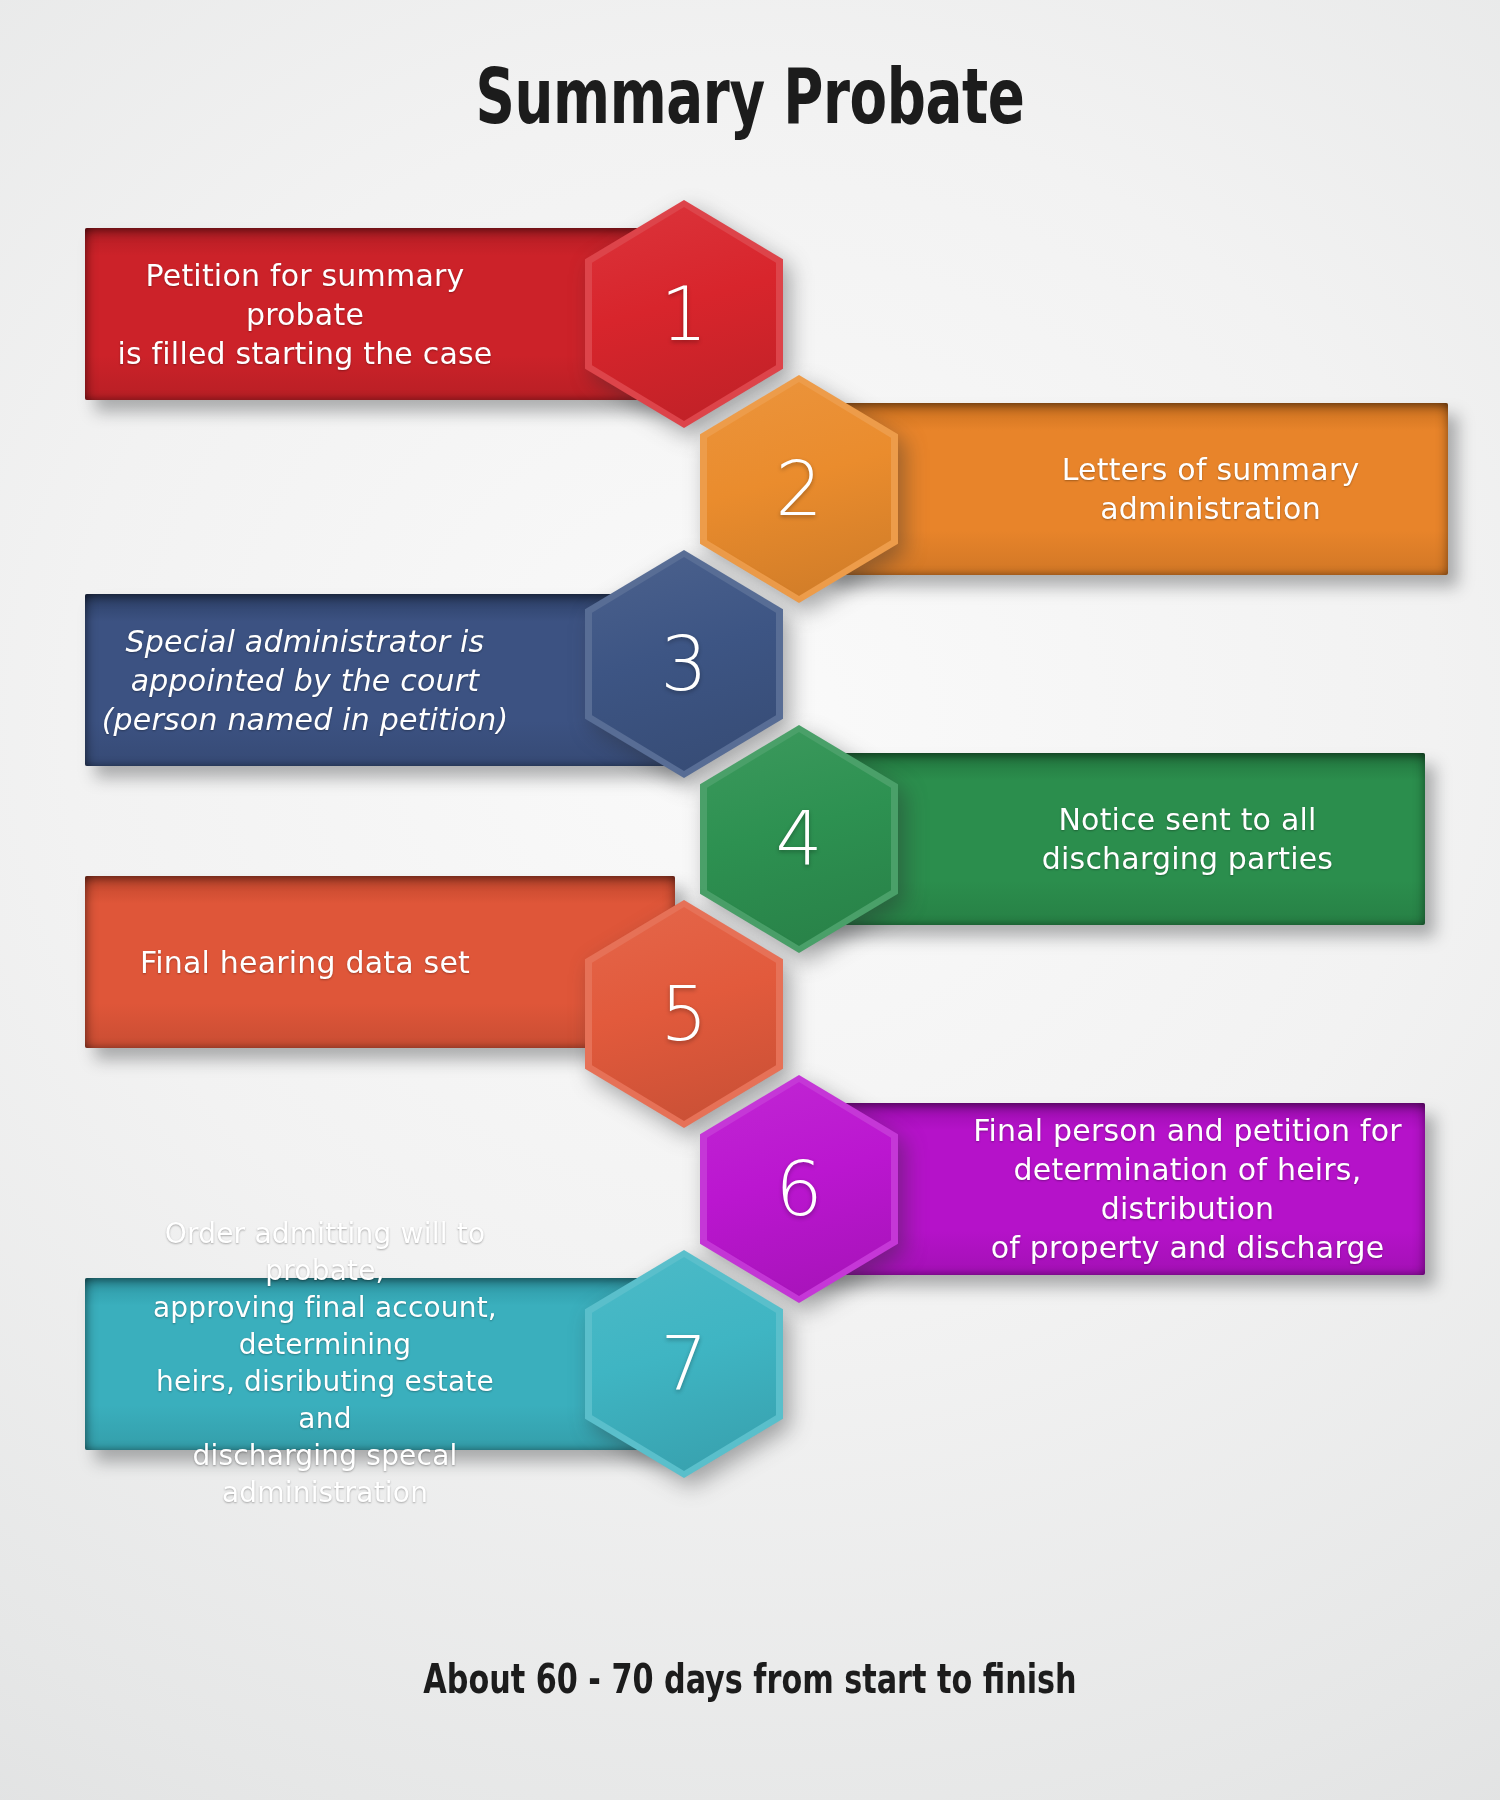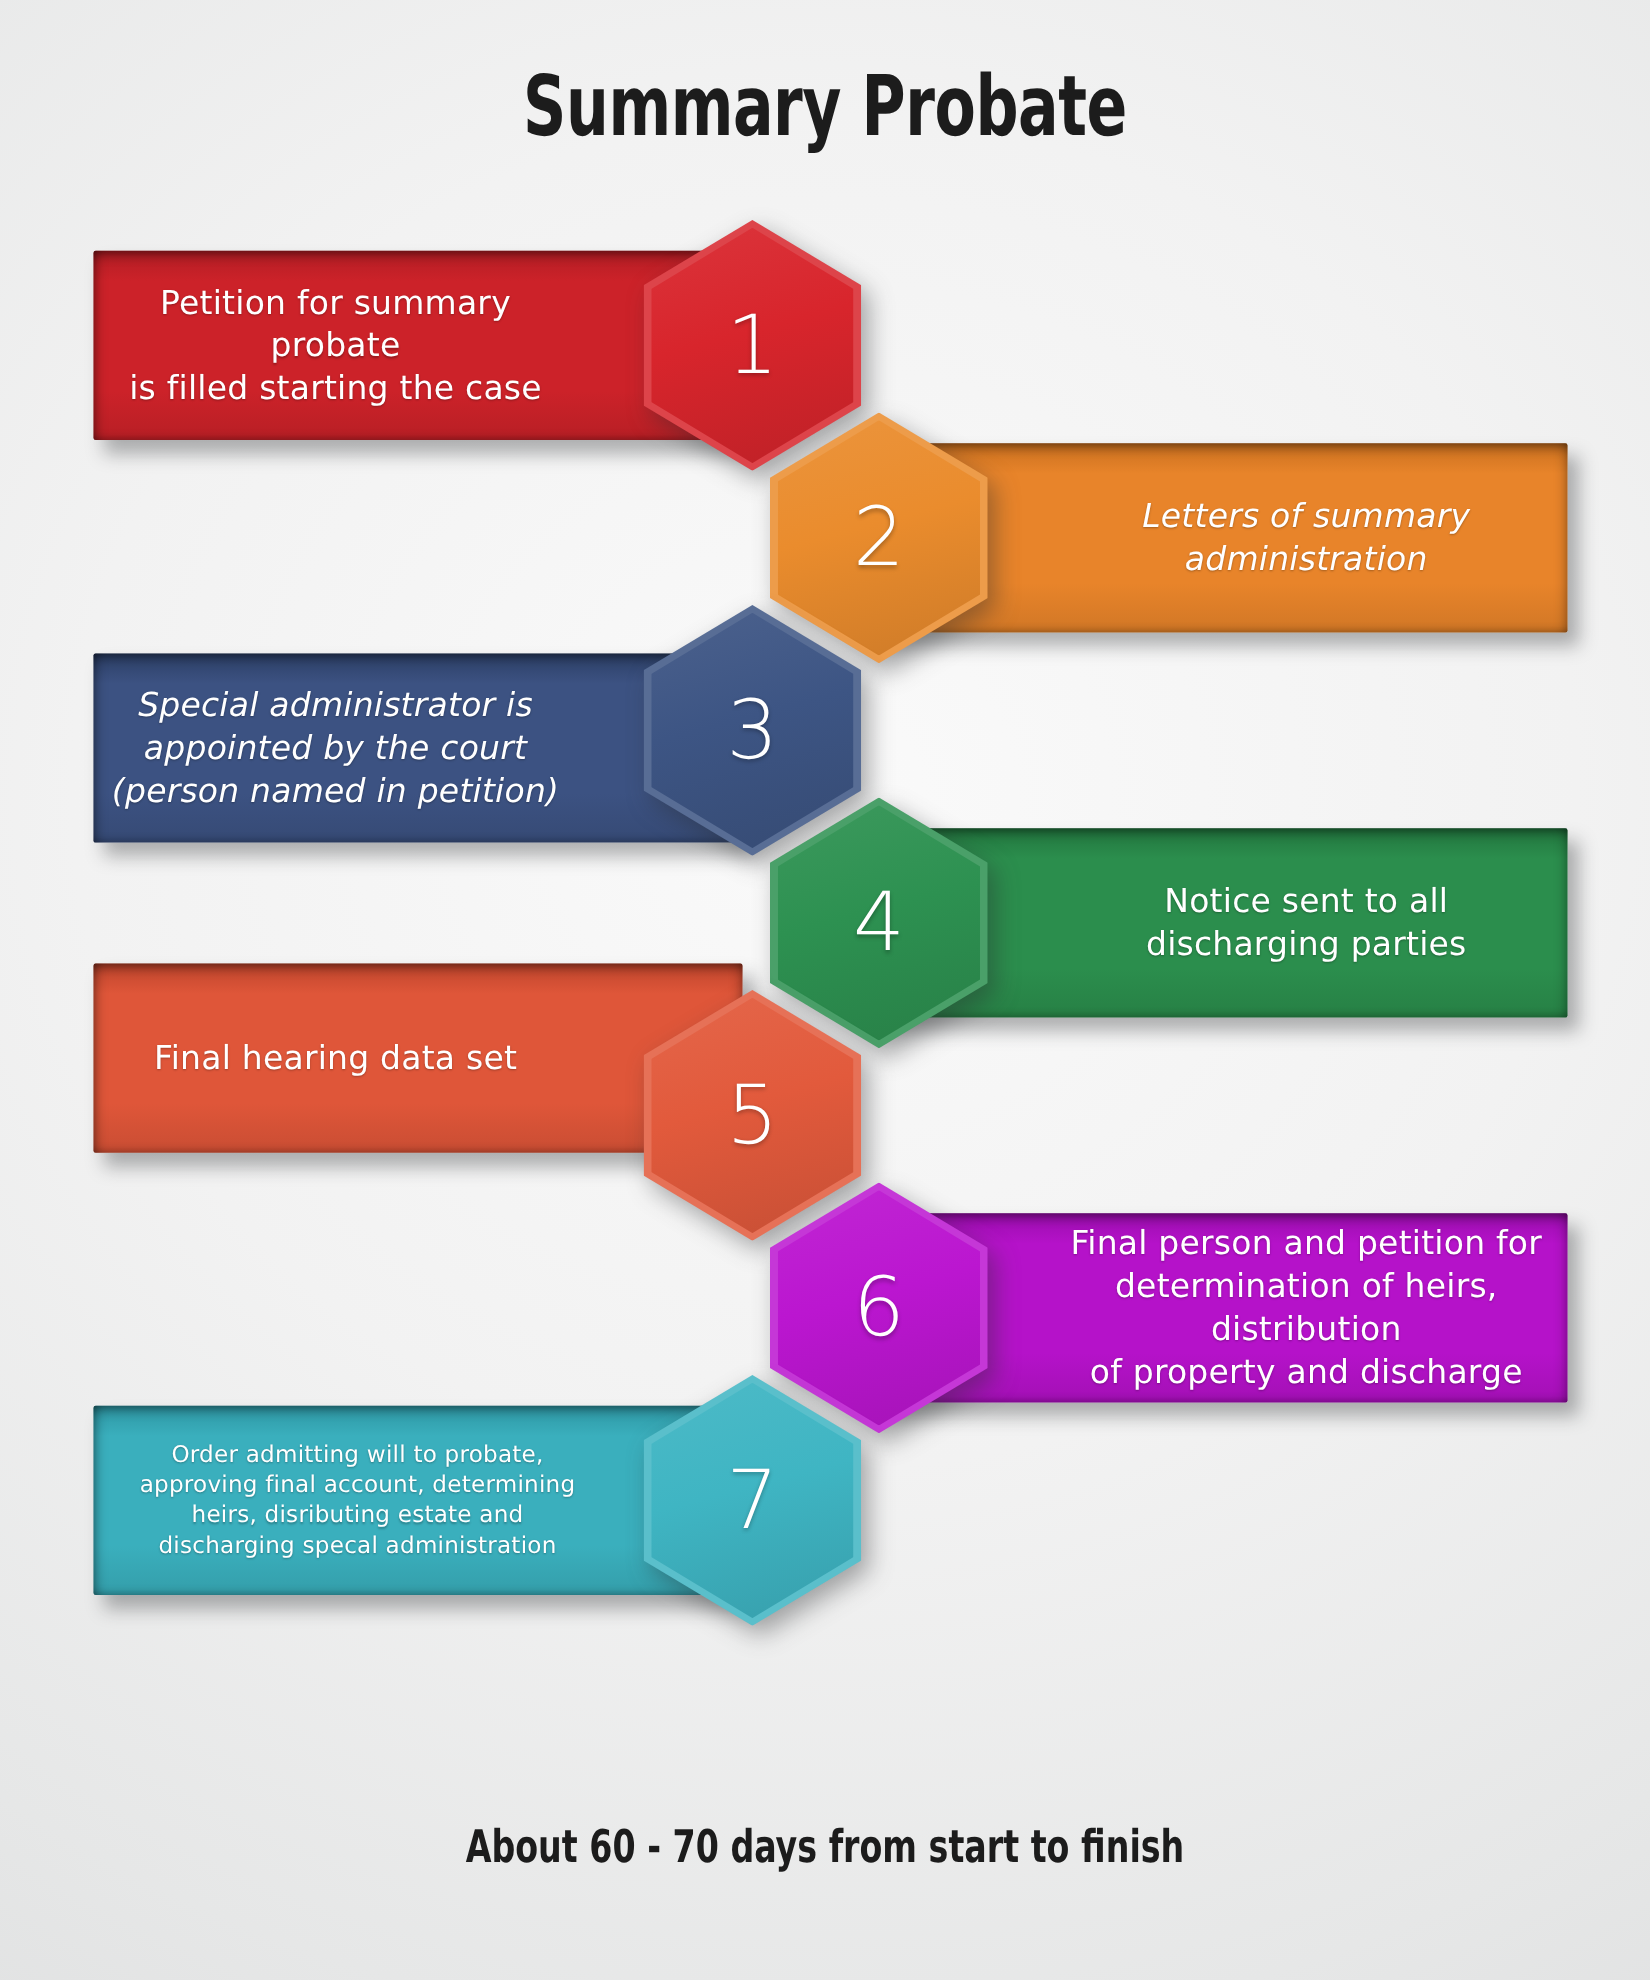--- a/index.html
+++ b/index.html
@@ -96,21 +96,21 @@
     z-index: 2;
     color: #ffffff;
     text-align: center;
     line-height: 1.30;
     font-size: 30px;
     font-weight: 400;
     letter-spacing: 0.2px;
     text-shadow: 0 1px 2px rgba(0,0,0,0.30);
     white-space: pre-line;
   }
-  .bar-label.small { font-size: 21px; line-height: 1.32; margin-left: 40px; }
+  .bar-label.small { font-size: 28px; line-height: 1.32; margin-left: 40px; }
 
   
   .hex-wrap {
     position: absolute;
     width: 198px;
     height: 228px;
     filter: drop-shadow(7px 9px 11px rgba(40,42,45,0.40));
   }
   .hex {
     position: absolute;
@@ -148,21 +148,21 @@
       </div>
       <div class="hex-wrap" style="left: 585px; top: 200px;">
         <div class="hex" style="background: rgb(221, 68, 74);">
           <div class="hex-inner" style="background: linear-gradient(165deg, rgb(219, 52, 59) 0%, rgb(216, 37, 44) 45%, rgb(190, 33, 39) 100%);">
             <div class="hex-num">1</div>
           </div>
         </div>
       </div>
     </div>
     <div class="step" style="top: 0px; height: 0px;">
-      <div class="bar bar-right" style="top: 403px; left: 800px; width: 625px; background: linear-gradient(rgb(201, 111, 31) 0%, rgb(232, 132, 42) 16%, rgb(232, 132, 42) 74%, rgb(209, 119, 38) 100%); font-style: italic;">
+      <div class="bar bar-right" style="top: 403px; left: 823px; width: 625px; background: linear-gradient(rgb(201, 111, 31) 0%, rgb(232, 132, 42) 16%, rgb(232, 132, 42) 74%, rgb(209, 119, 38) 100%);">
         <div class="bar-label">Letters of summary
 administration</div>
       </div>
       <div class="hex-wrap" style="left: 700px; top: 375px;">
         <div class="hex" style="background: rgb(237, 156, 74);">
           <div class="hex-inner" style="background: linear-gradient(165deg, rgb(235, 148, 60) 0%, rgb(234, 140, 45) 45%, rgb(206, 123, 40) 100%);">
             <div class="hex-num">2</div>
           </div>
         </div>
       </div>

